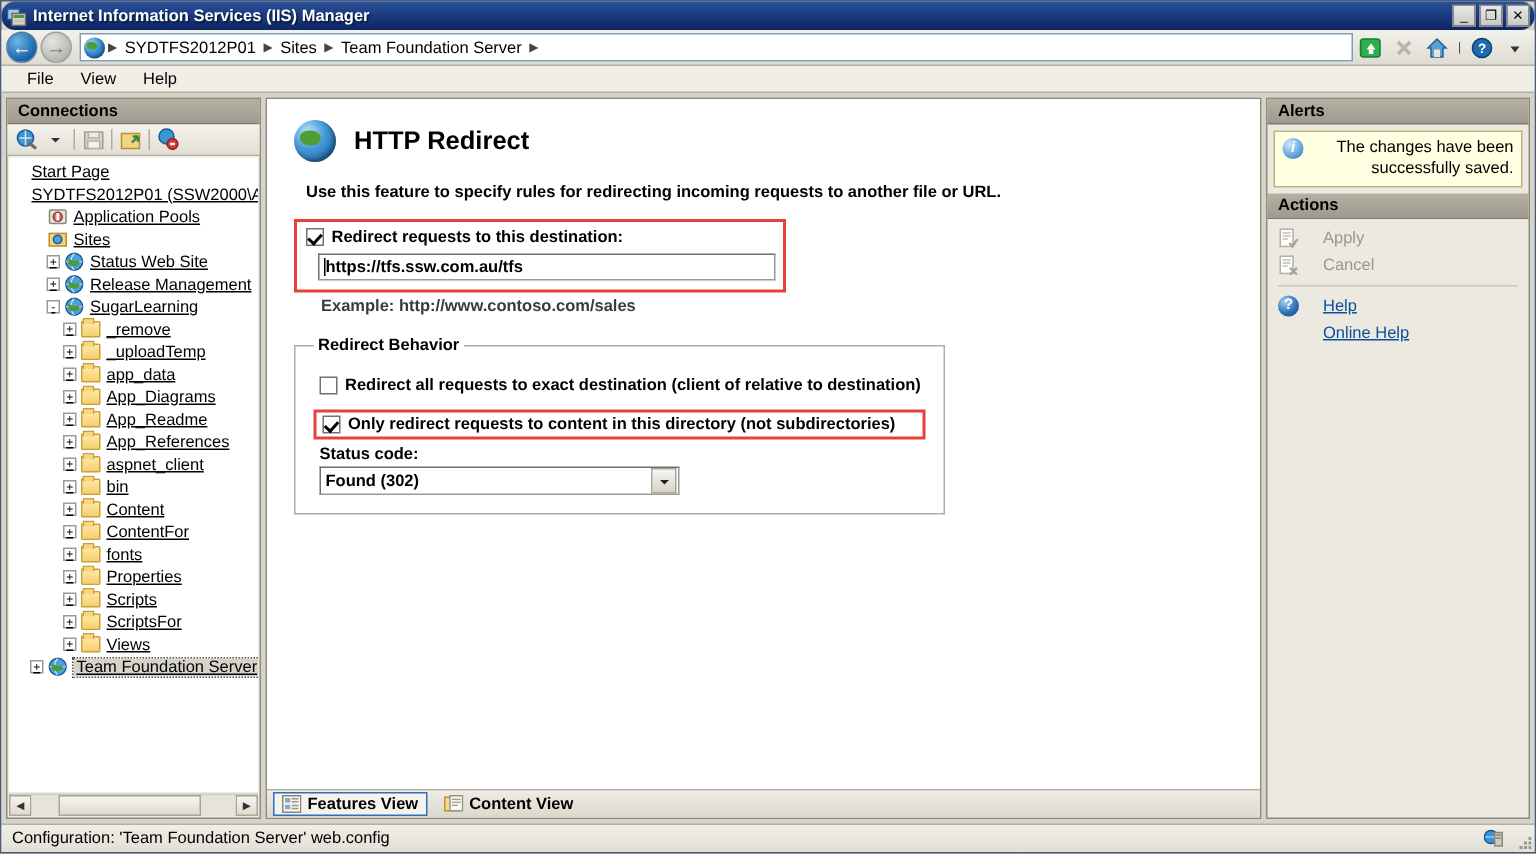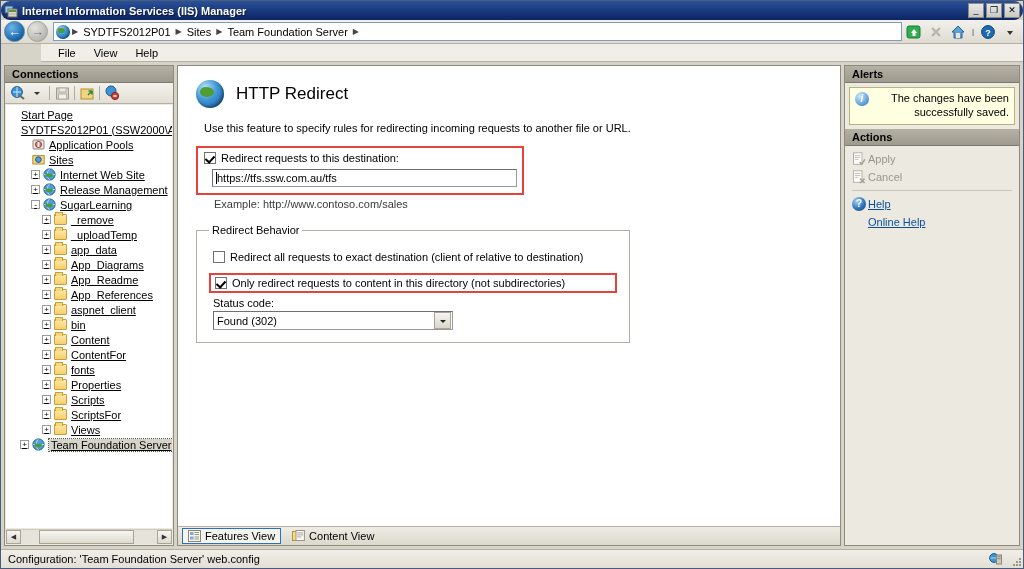--- a/index.html
+++ b/index.html
@@ -82,21 +82,20 @@
   .sep { color: #444; font-size: 8px; padding: 0 2px; }
   .tbicon { width: 20px; height: 20px; display:flex;align-items:center;justify-content:center; position: relative;}
 
   
   .menubar {
     height: 18px; flex: 0 0 18px;
     background: #f0eee7;
     display: flex; align-items: center;
     padding-left: 8px; gap: 0;
     border-bottom: 1px solid #b5b0a2;
-    margin-left: 40px;
   }
   .menuitem { padding: 1px 9px; font-size: 11px; color: #000; }
 
   
   .body {
     flex: 1 1 auto; display: flex;
     padding: 3px; gap: 3px;
     background: #d6d3c8;
     min-height: 0;
   }
@@ -162,21 +161,21 @@
   .hs-track { flex:1 1 auto; height:14px; background:#e6e3da; position:relative;}
   .hs-thumb {
     position:absolute; left:18px; top:0; width:95px; height:14px;
     background: linear-gradient(180deg,#f6f5f1,#dedace); border:1px solid #a9a497;
   }
 
   
   .center {
     flex: 1 1 auto; background: #ffffff;
     border: 1px solid #8e8a7e;
-    display: flex; flex-direction: column; min-width: 0; min-height:0;
+    display: flex; flex-direction: column; min-width: 0; min-height:0;font-weight:bold;
   }
   .center-scroll { flex: 1 1 auto; padding: 14px 18px; overflow: hidden; position: relative;}
   .feature-head { display: flex; align-items: center; gap: 12px; margin-bottom: 14px;}
   .feature-globe {
     width: 28px; height: 28px; border-radius: 50%;
     background: radial-gradient(circle at 33% 28%, #b5e3fa 0%, #4499d8 42%, #14599c 100%);
     box-shadow: inset -2px -2px 3px rgba(0,0,0,.35);
     position: relative; flex: 0 0 28px;
   }
   .feature-globe::after{
@@ -248,21 +247,21 @@
   }
   .info-ico {
     width: 14px; height: 14px; border-radius: 50%; flex:0 0 14px;
     background: radial-gradient(circle at 35% 30%, #cfe8fb 0%, #6aa9e0 55%, #2a6aa8 100%);
     color:#fff; font-size:10px; font-weight:bold; font-style:italic;
     display:flex; align-items:center; justify-content:center; line-height:1;
   }
   .alerttext { font-size: 11px; color:#000; line-height: 1.25;}
   .actions-list { padding: 4px 0 0 0; }
   .action {
-    display:flex; align-items:center; gap:2px; height: 18px; padding-left: 7px;
+    display:flex; align-items:center; gap:16px; height: 18px; padding-left: 7px;
     font-size: 11px;
   }
   .action.disabled { color: #9a968c; }
   .action.link { color: #0b4f9e; text-decoration: underline; }
   .act-ico { width: 14px; height: 14px; flex:0 0 14px; position:relative;}
   .act-sep { height:1px; background:#c9c5b9; margin: 4px 7px 4px 7px;}
   .help-ico {
     width: 14px; height:14px; border-radius:50%;
     background: radial-gradient(circle at 35% 30%, #a8d3f5 0%, #2f73b8 55%, #12427a 100%);
     color:#fff; font-size:10px; font-weight:bold;
@@ -422,21 +421,21 @@
             <span class="tlabel">Sites</span>
           </div>
           <div class="tnode" style="padding-left: 22px;">
             <span class="exp">+</span>
             <span class="ticon"><svg width="13" height="13" viewBox="0 0 13 13">
                 <circle cx="6.5" cy="6.5" r="5.6" fill="#4da0dc" stroke="#1b5a94"></circle>
                 <path d="M6.5 1 C3.6 4, 3.6 9, 6.5 12" stroke="#cfe8fa" stroke-width=".8" fill="none"></path>
                 <path d="M1 6.5 L12 6.5" stroke="#cfe8fa" stroke-width=".8"></path>
                 <path d="M2.6 4.4 q3 2.4 7 1.2 q1 1.8 -1.4 3.6 q-3.6 1 -5.6 -1.6 Z" fill="#4e9a36"></path>
               </svg></span>
-            <span class="tlabel">Internet Web Site</span>
+            <span class="tlabel">Status Web Site</span>
           </div>
           <div class="tnode" style="padding-left: 22px;">
             <span class="exp">+</span>
             <span class="ticon"><svg width="13" height="13" viewBox="0 0 13 13">
                 <circle cx="6.5" cy="6.5" r="5.6" fill="#4da0dc" stroke="#1b5a94"></circle>
                 <path d="M6.5 1 C3.6 4, 3.6 9, 6.5 12" stroke="#cfe8fa" stroke-width=".8" fill="none"></path>
                 <path d="M1 6.5 L12 6.5" stroke="#cfe8fa" stroke-width=".8"></path>
                 <path d="M2.6 4.4 q3 2.4 7 1.2 q1 1.8 -1.4 3.6 q-3.6 1 -5.6 -1.6 Z" fill="#4e9a36"></path>
               </svg></span>
             <span class="tlabel">Release Management</span>

